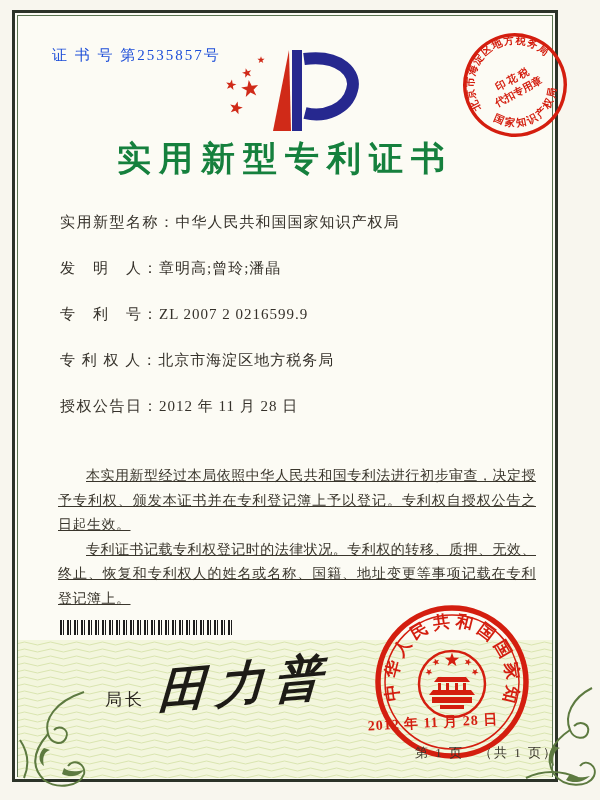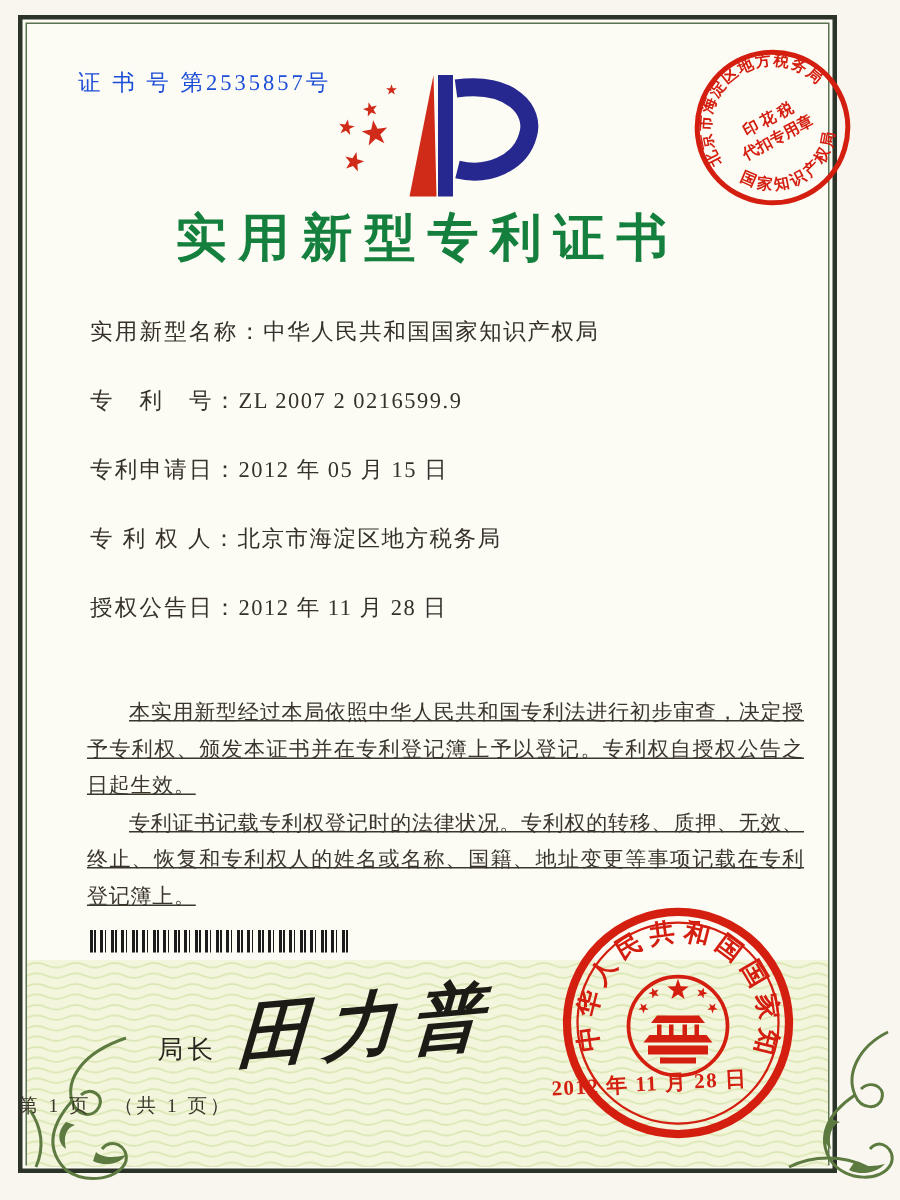--- a/index.html
+++ b/index.html
@@ -81,22 +81,22 @@
   }
   .seal{position:absolute;left:372px;top:602px;}
   .seal-date{
     position:absolute;left:348px;top:714px;width:170px;
     font-size:14px;font-weight:700;letter-spacing:1px;
     color:var(--seal-red);transform:rotate(-3deg);
     text-align:center;white-space:nowrap;
   }
   .tax-stamp{position:absolute;left:456px;top:26px;}
   .footer{
-    position:absolute;left:12px;top:728px;width:546px;
-    text-align:left;font-size:13px;letter-spacing:2px;color:#3a362c;
+    position:absolute;left:12px;top:744px;width:546px;
+    text-align:right;font-size:13px;letter-spacing:2px;color:#3a362c;
   }
   .flourish-left{position:absolute;left:14px;top:690px;}
   .flourish-right{position:absolute;left:522px;top:684px;}
   
   .red-fill{fill:var(--accent-red);}
   .seal-red-fill{fill:var(--seal-red);}
   .seal-red-stroke{stroke:var(--seal-red);fill:none;}
   .blue-fill{fill:var(--logo-blue);}
   .blue-stroke{stroke:var(--logo-blue);fill:none;}
   .seal-text{fill:var(--seal-red);font-family:"Liberation Serif",serif;font-weight:700;}
@@ -144,24 +144,24 @@
     </svg>
   </div>
 
   <div class="title">实用新型专利证书</div>
 
   <div class="fields">
     <div class="field-row">
       <span class="field-label">实用新型名称：</span><span>中华人民共和国国家知识产权局</span>
     </div>
     <div class="field-row">
+      <span class="field-label">发　明　人：</span><span>章明高;曾玲;潘晶</span>
+    </div>
+    <div class="field-row">
       <span class="field-label">专　利　号：</span><span>ZL 2007 2 0216599.9</span>
-    </div>
-    <div class="field-row">
-      <span class="field-label">专利申请日：</span><span>2012 年 05 月 15 日</span>
     </div>
     <div class="field-row">
       <span class="field-label">专 利 权 人：</span><span>北京市海淀区地方税务局</span>
     </div>
     <div class="field-row">
       <span class="field-label">授权公告日：</span><span>2012 年 11 月 28 日</span>
     </div>
   </div>
 
   <div class="paragraphs">

